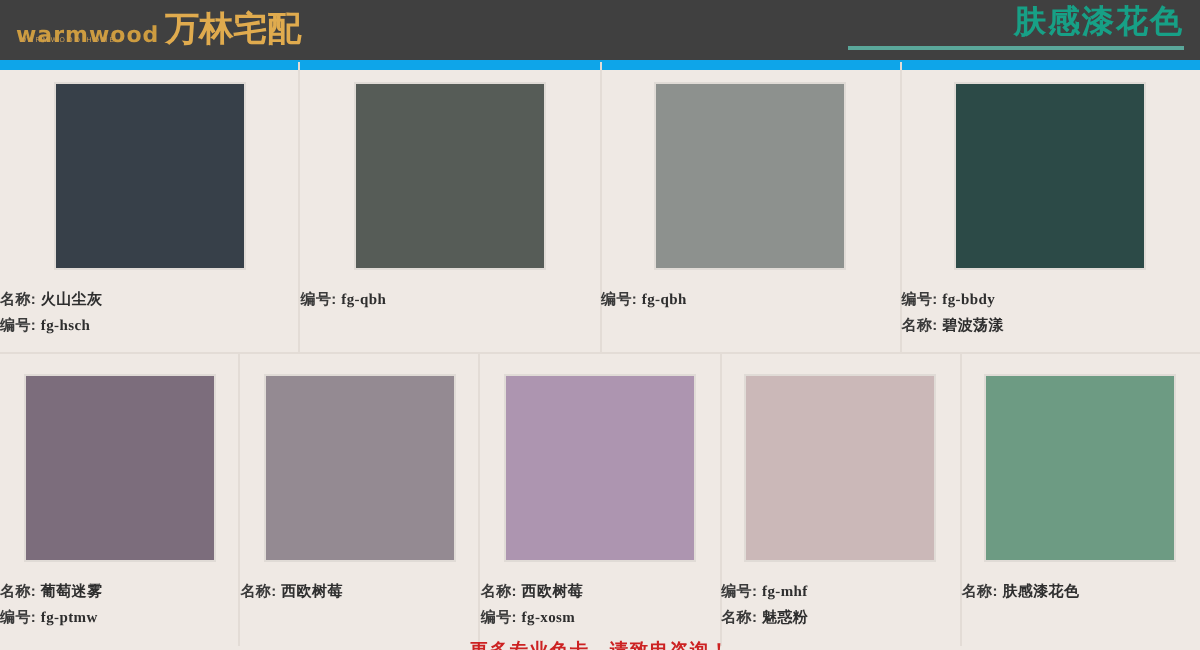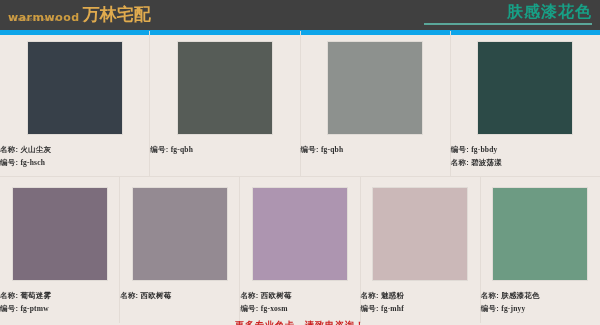--- a/index.html
+++ b/index.html
@@ -249,40 +249,36 @@
           <div class="meta-line">
             <span class="meta-key">编号: </span>
             <span class="meta-val code-val">fg-xosm</span>
           </div>
         </div>
       </div>
       <div class="cell">
         <div class="swatch" style="background: rgb(203, 184, 184);"></div>
         <div class="meta">
           <div class="meta-line">
+            <span class="meta-key">编号: </span>
+            <span class="meta-val code-val">fg-mhf</span>
+          </div>
+          <div class="meta-line">
             <span class="meta-key">名称: </span>
             <span class="meta-val">魅惑粉</span>
           </div>
-          <div class="meta-line">
-            <span class="meta-key">编号: </span>
-            <span class="meta-val code-val">fg-mhf</span>
-          </div>
         </div>
       </div>
       <div class="cell">
         <div class="swatch" style="background: rgb(109, 155, 131);"></div>
         <div class="meta">
           <div class="meta-line">
             <span class="meta-key">名称: </span>
             <span class="meta-val">肤感漆花色</span>
           </div>
-          <div class="meta-line">
-            <span class="meta-key">编号: </span>
-            <span class="meta-val code-val">fg-jnyy</span>
-          </div>
         </div>
       </div>
     </div>
 
   </div>
 
   <div class="bottom-note">更多专业色卡，请致电咨询！</div>
 
 </div>
 

